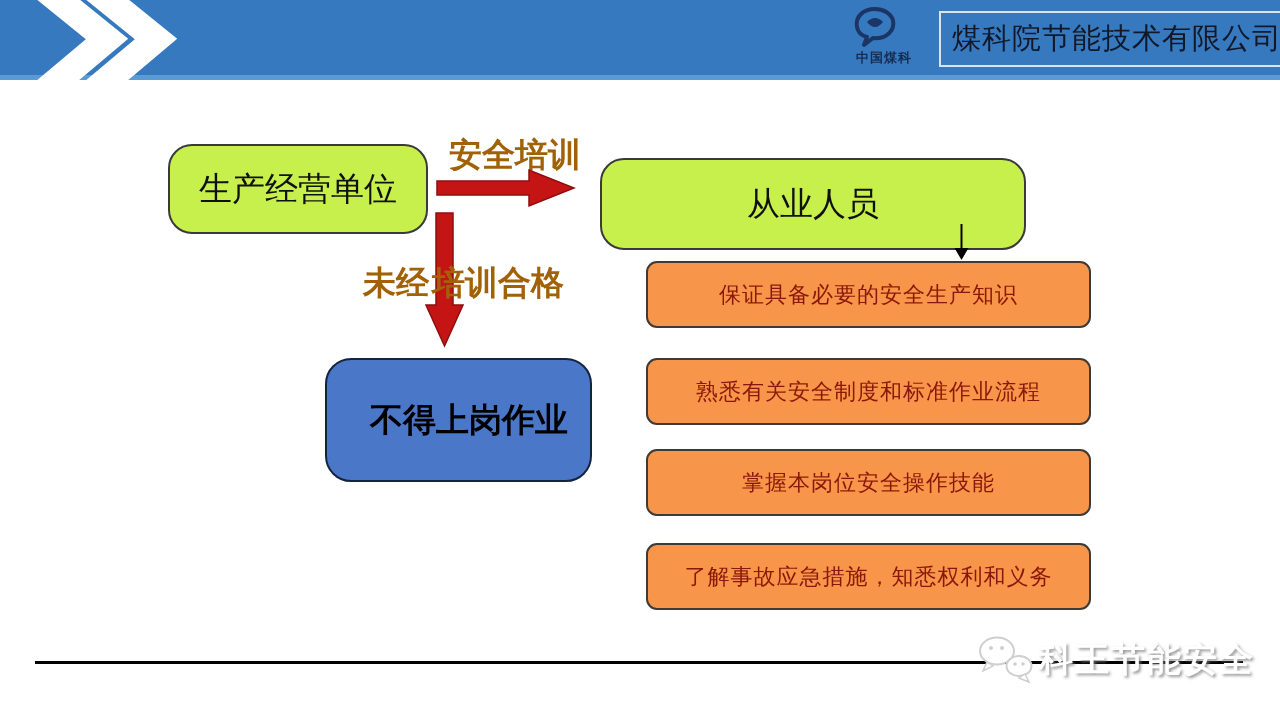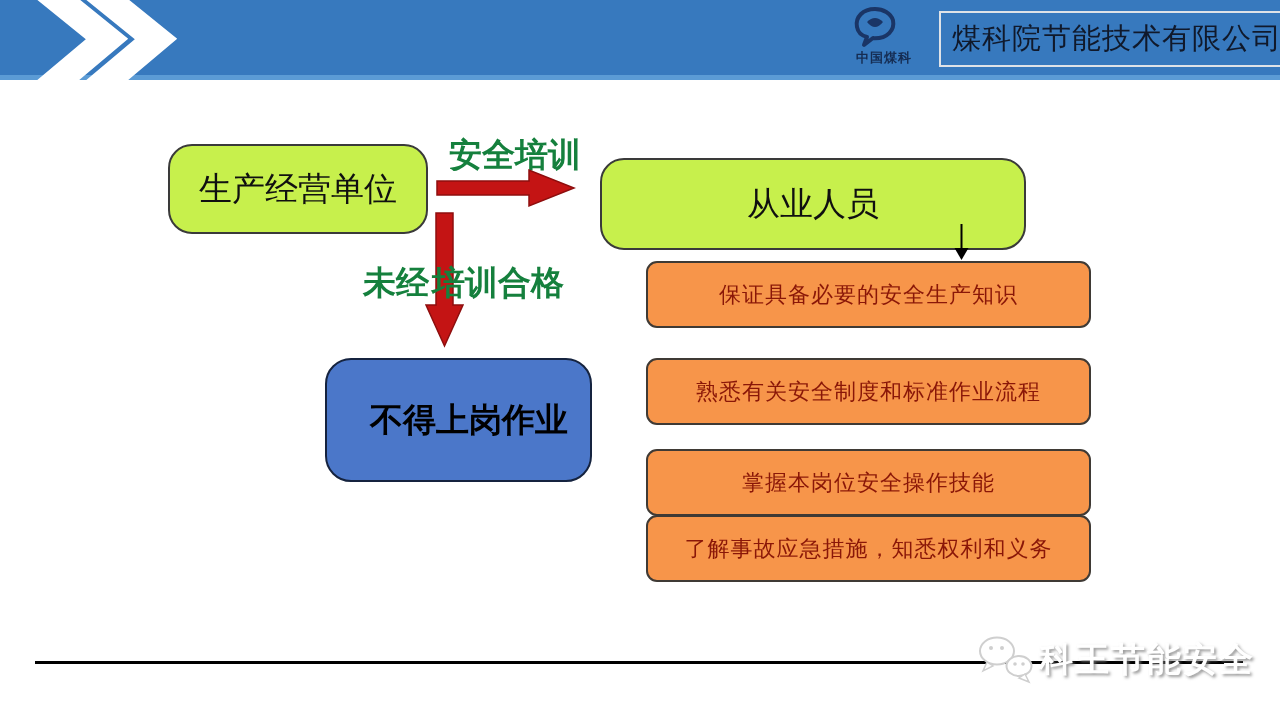--- a/index.html
+++ b/index.html
@@ -86,21 +86,21 @@
     border-radius: 11px;
     color: #8A1708;
     font-family: "DejaVu Serif", "Liberation Serif", serif;
     font-size: 22px;
     letter-spacing: 1px;
     white-space: nowrap;
   }
   
   .flow-label {
     position: absolute;
-    color: #15803d;
+    color: #a16207;
     font-size: 33px;
     font-weight: bold;
     white-space: nowrap;
   }
   #training-label  { left: 449px; top: 133px; }
   #untrained-label { left: 363px; top: 261px; }
   #qualified-label { left: 432px; top: 261px; }
   .arrow-svg { position: absolute; }
   
   .footer-line {
@@ -179,21 +179,21 @@
 
   <div class="node orange-box" style="top:261px;">
     <span>保证具备必要的安全生产知识</span>
   </div>
   <div class="node orange-box" style="top:358px;">
     <span>熟悉有关安全制度和标准作业流程</span>
   </div>
   <div class="node orange-box" style="top:449px;">
     <span>掌握本岗位安全操作技能</span>
   </div>
-  <div class="node orange-box" style="top:515px;">
+  <div class="node orange-box" style="top:543px;">
     <span>了解事故应急措施，知悉权利和义务</span>
   </div>
 
   <div class="footer-line"></div>
 
   <div class="watermark">
     <svg width="62" height="52" viewBox="0 0 62 52" xmlns="http://www.w3.org/2000/svg">
       <ellipse cx="22" cy="17" rx="17" ry="13.5" fill="#ffffff" stroke="#cfcfcf" stroke-width="2"></ellipse>
       <path d="M12 28 l-4 9 10 -5 Z" fill="#ffffff" stroke="#cfcfcf" stroke-width="1.5"></path>
       <circle cx="16" cy="14" r="2" fill="#cfcfcf"></circle>

